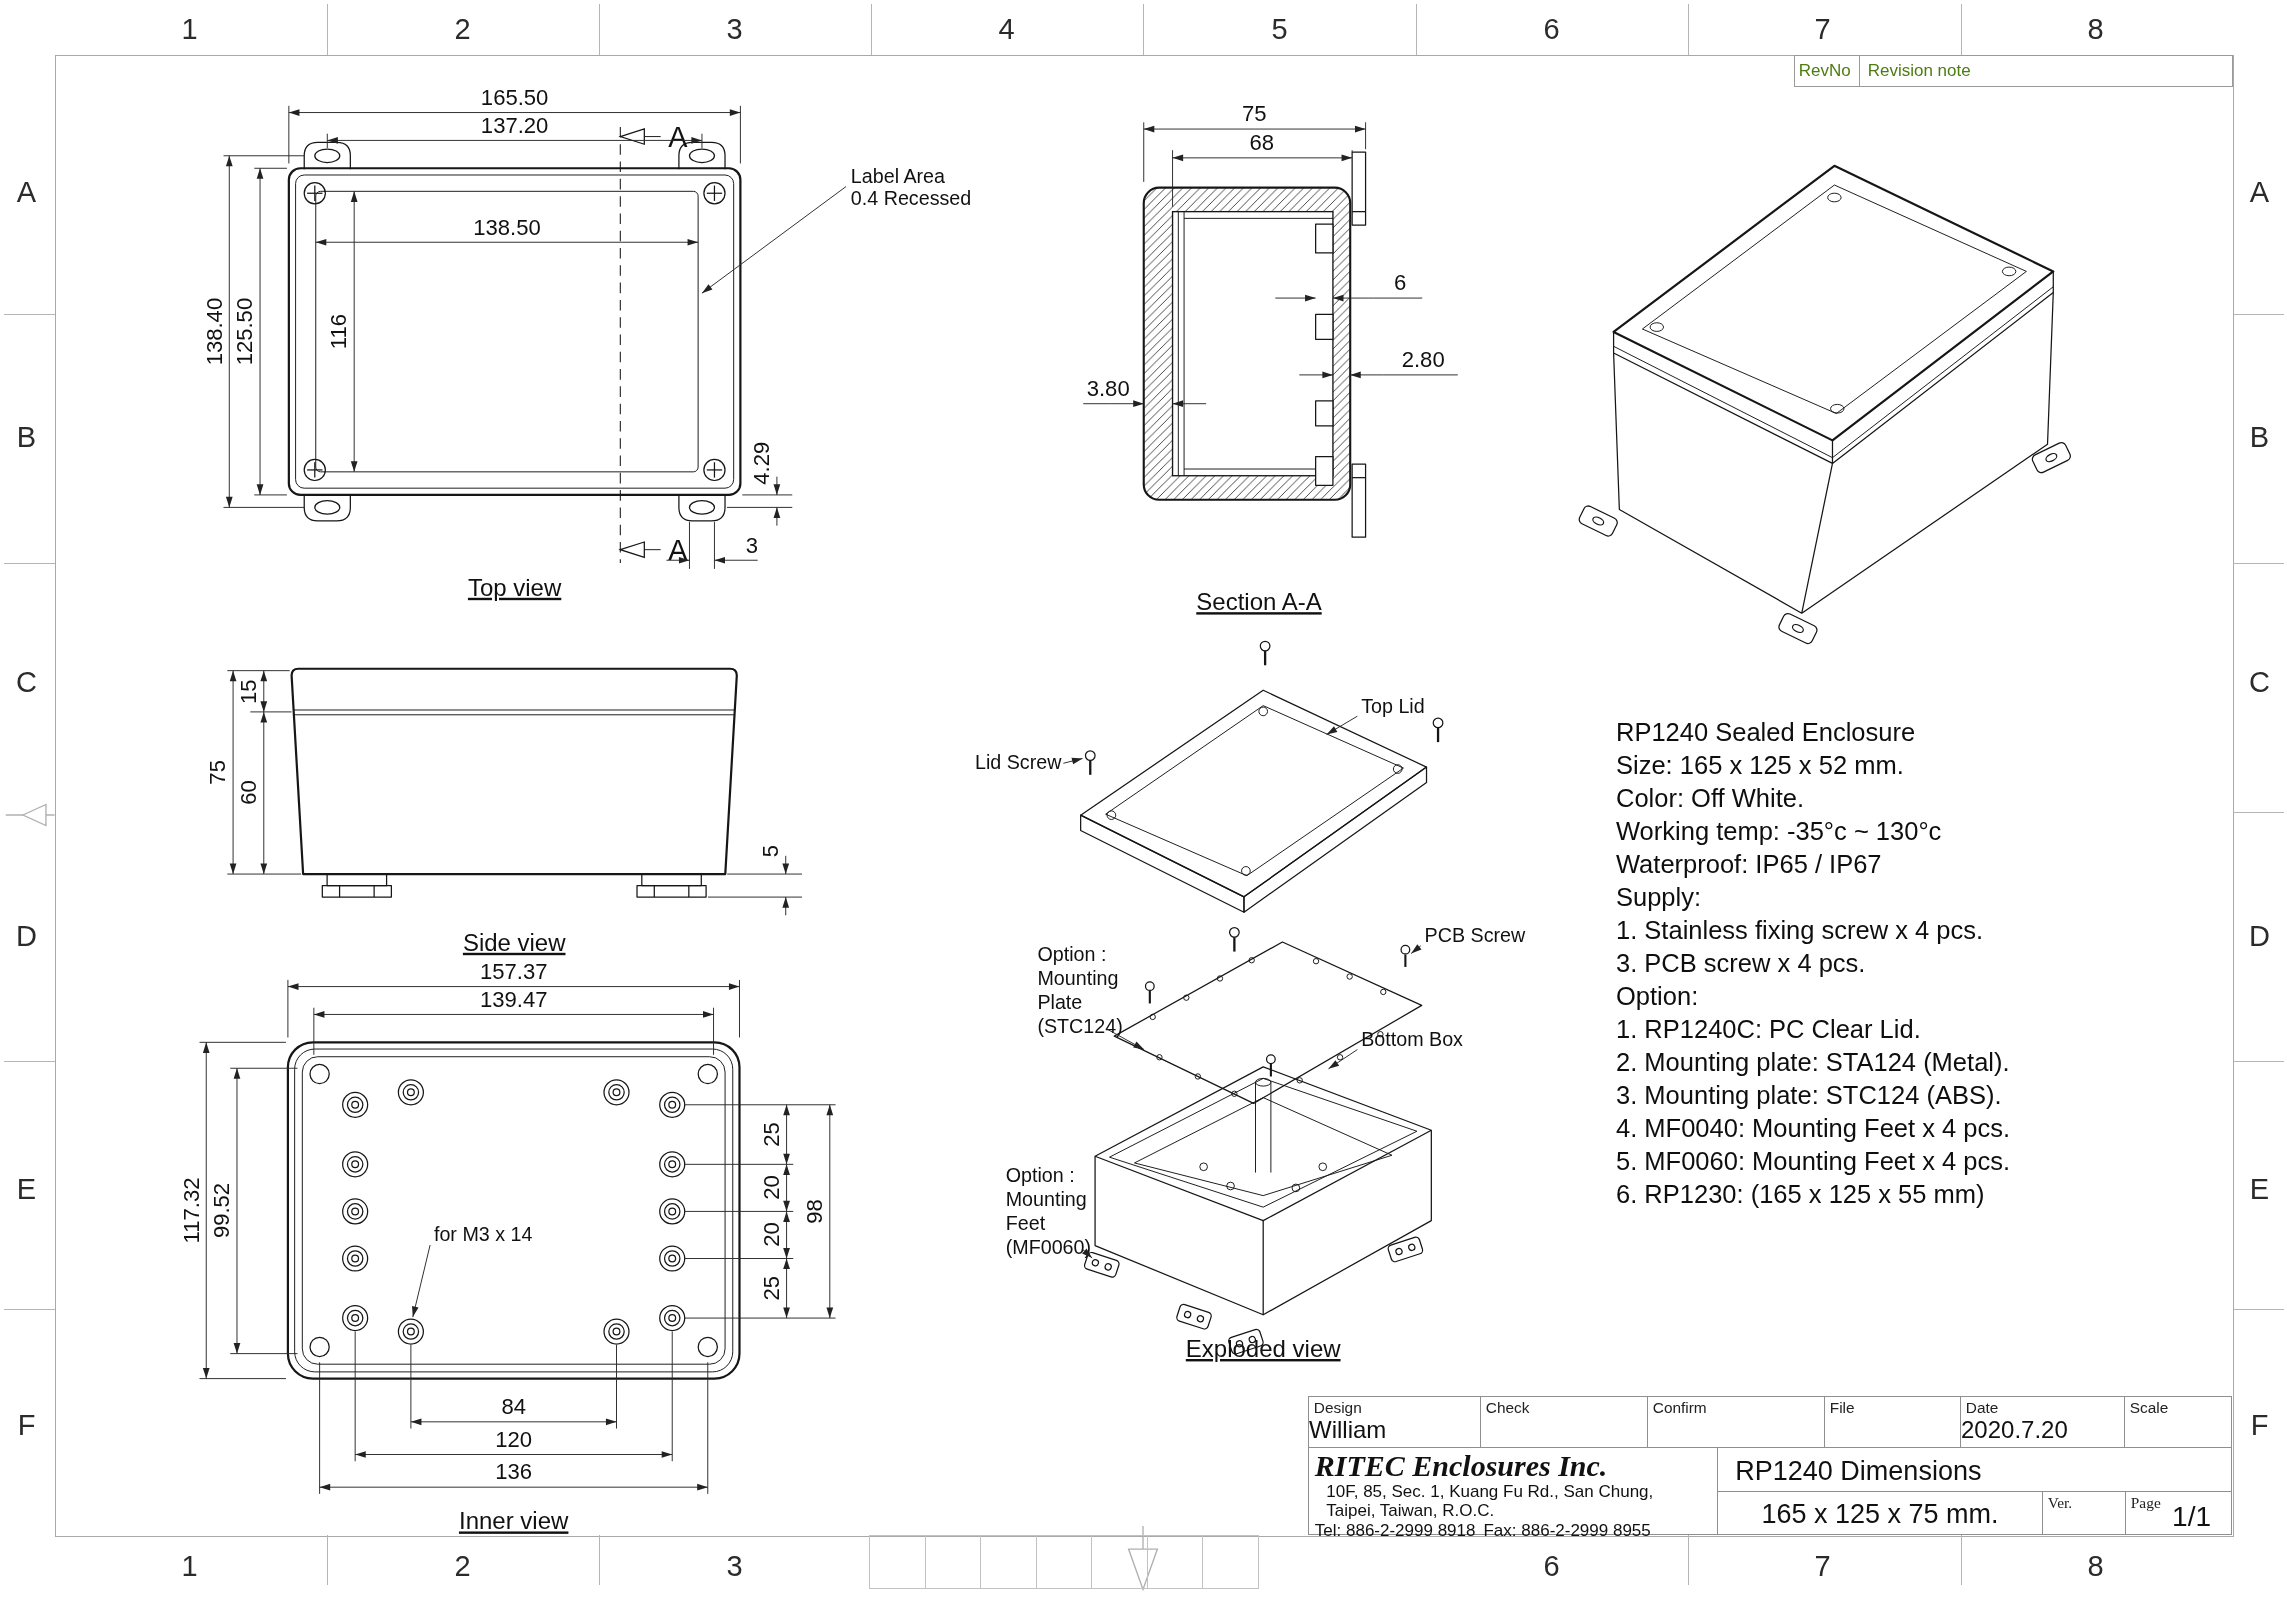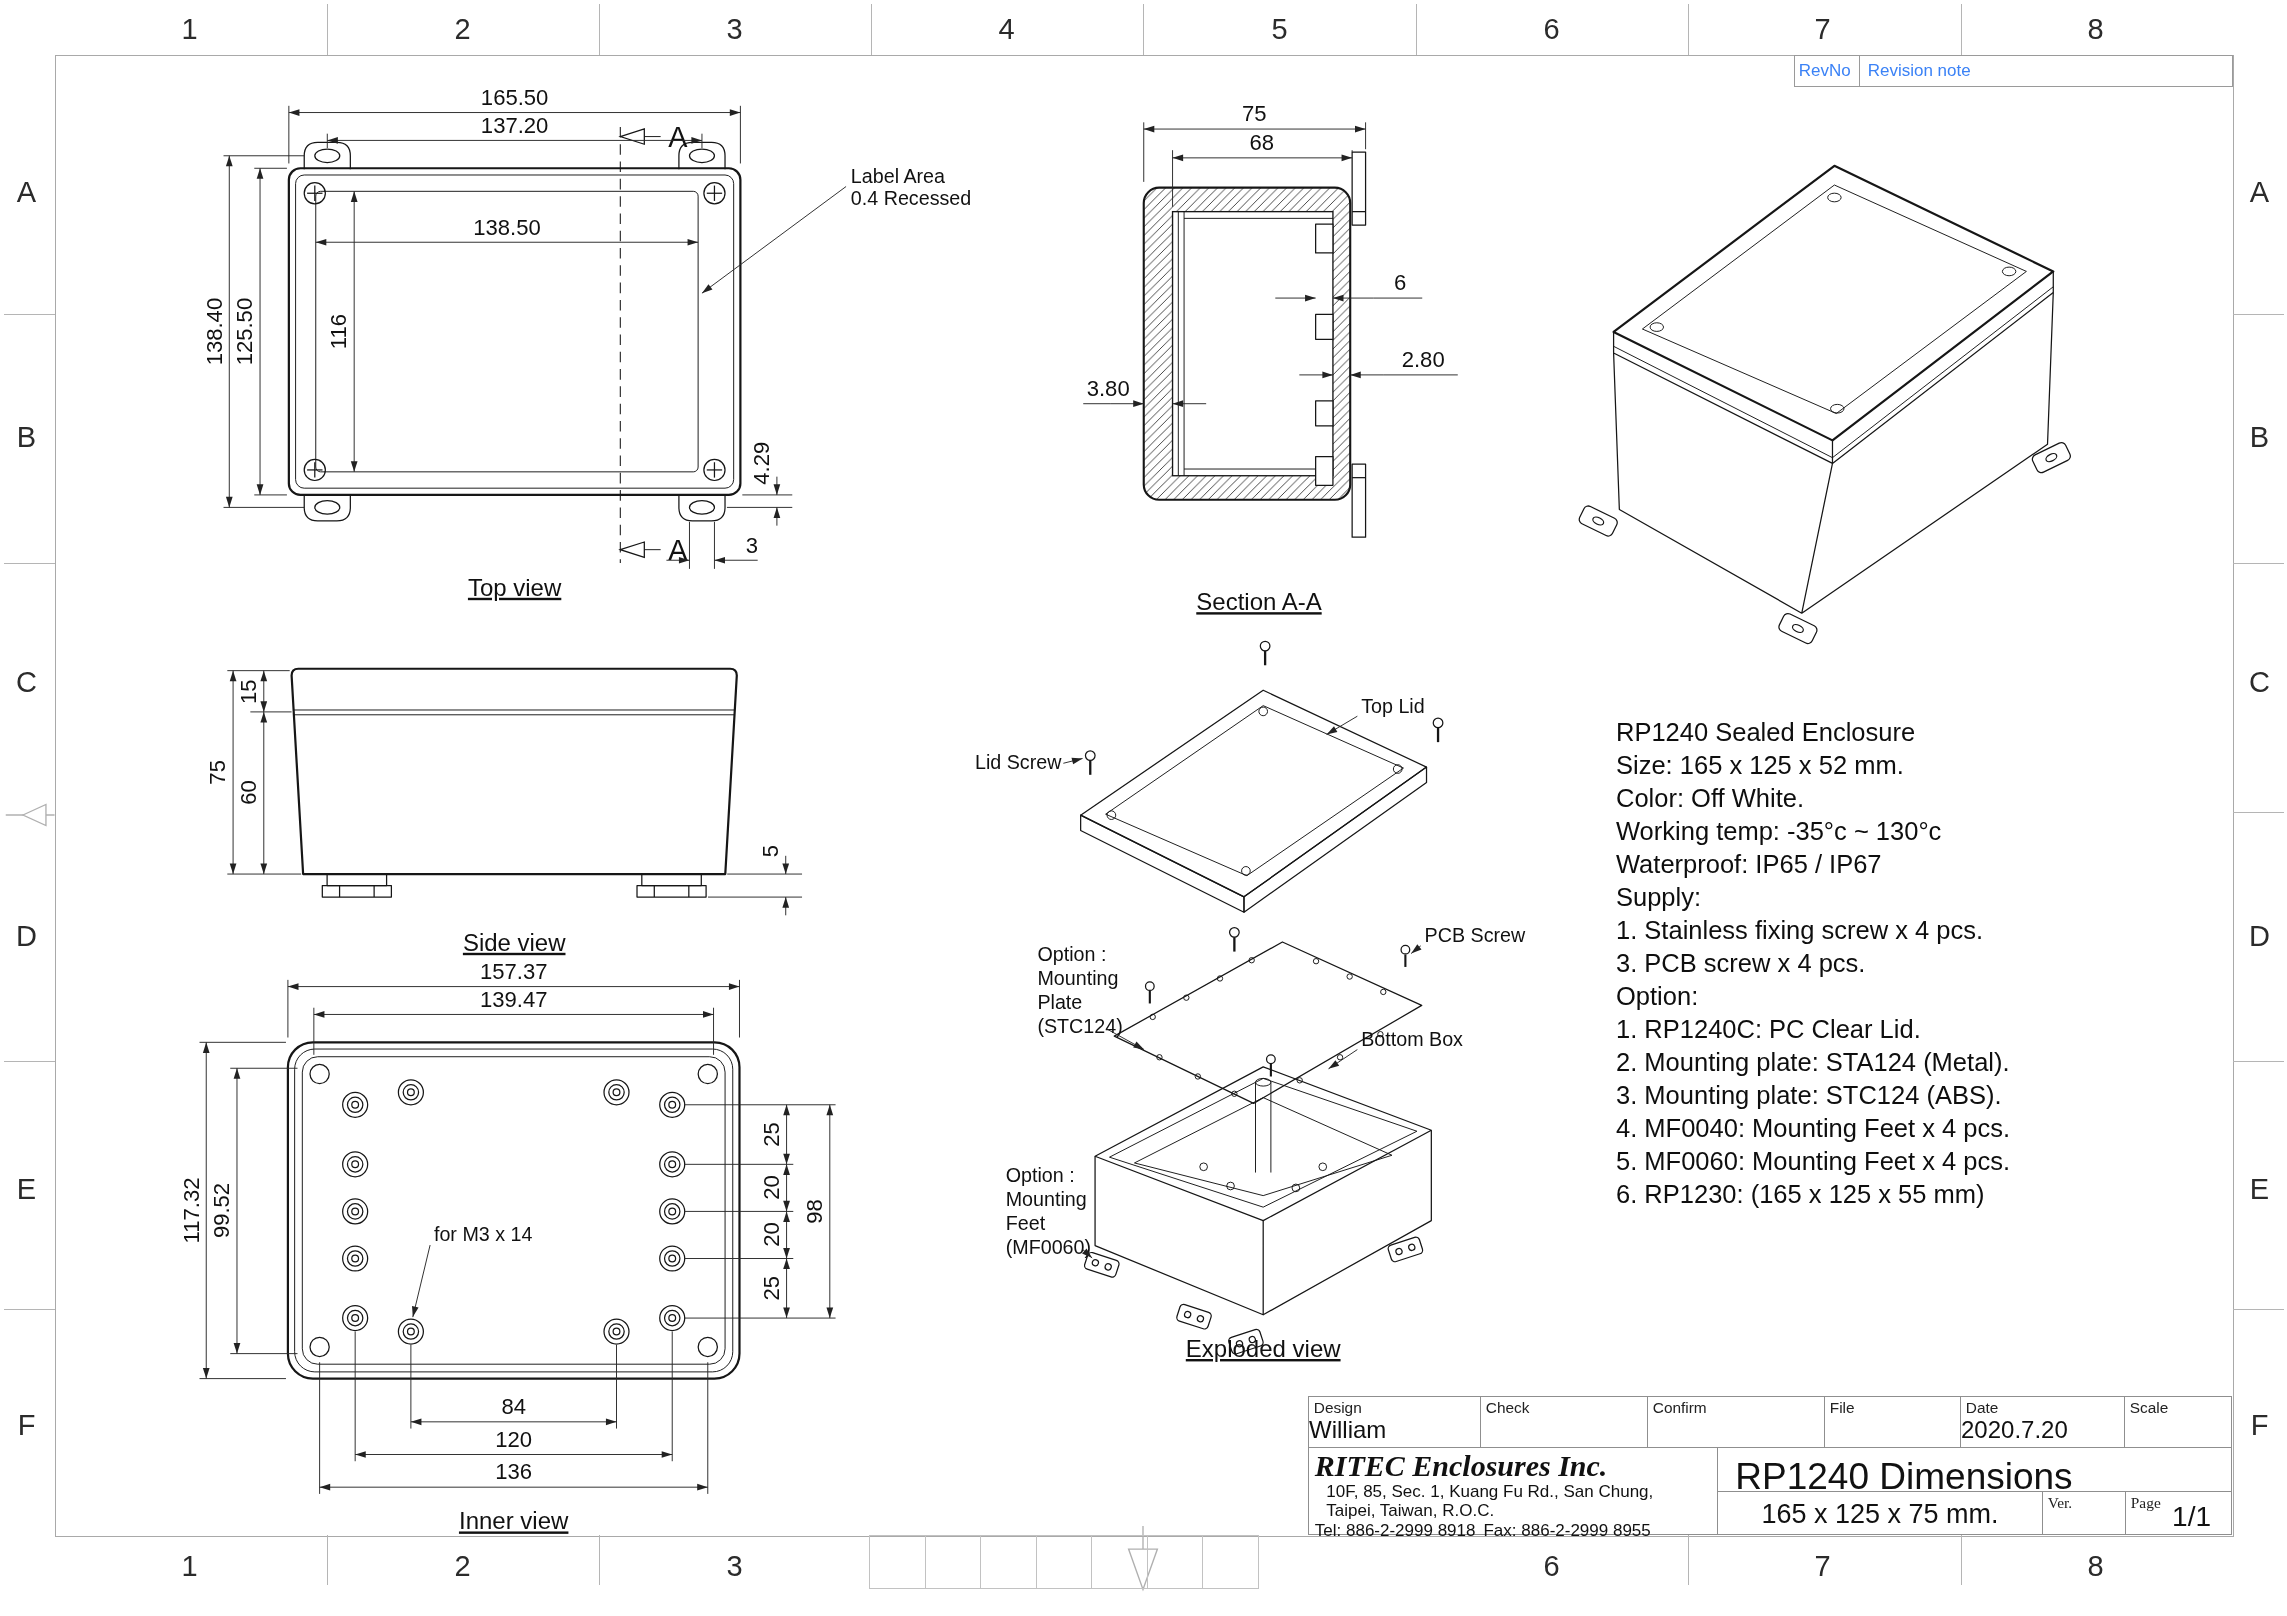--- a/index.html
+++ b/index.html
@@ -15,21 +15,21 @@
   text.c{font-size:20.5px}
   text.u{text-decoration:underline}
   .sO{fill:none;stroke:#161616;stroke-width:2.3;stroke-linejoin:round;stroke-linecap:round}
   .sM{fill:none;stroke:#161616;stroke-width:1.3;stroke-linejoin:round}
   .sT{fill:none;stroke:#161616;stroke-width:1}
   .sD{fill:none;stroke:#2a2a2a;stroke-width:1}
   .sDash{fill:none;stroke:#161616;stroke-width:1.1;stroke-dasharray:11 7}
   .w{fill:#ffffff}
   
   .rev{position:absolute;left:1794px;top:55px;width:439px;height:32px;display:flex;
-       border:1px solid #9a9a9a;box-sizing:border-box;font-size:17px;color:#3b82f6}
+       border:1px solid #9a9a9a;box-sizing:border-box;font-size:17px;color:#4d7c0f}
   .rev .c1{width:65px;border-right:1px solid #9a9a9a;display:flex;align-items:center;padding-left:3.8px;box-sizing:border-box}
   .rev .c2{flex:1;display:flex;align-items:center;padding-left:7.7px}
   
   .strip{position:absolute;left:869px;top:1535px;width:390px;height:54px;display:flex}
   .strip div{flex:1;border:1px solid #c2c2c2;border-left:none}
   .strip div:first-child{border-left:1px solid #c2c2c2}
   
   .specs{position:absolute;left:1616px;top:716px;width:615px;font-size:25.5px;line-height:33px;color:#0e0e0e}
   
   .tb{position:absolute;left:1308px;top:1396px;width:924px;height:139px;border:1px solid #8f8f8f;
@@ -39,21 +39,21 @@
   .tbr1 .cell{border-right:1px solid #8f8f8f;position:relative}
   .tbr1 .cell:last-child{border-right:none}
   .tbl{font-size:15.4px;color:#222;padding:1.9px 0 0 4.8px}
   .tbv{font-size:24px;text-align:left;margin-top:-1px}
   .tbr2{display:flex;height:87px}
   .co{width:409px;border-right:1px solid #8f8f8f;padding-left:5.8px}
   .co .name{font-family:"Liberation Serif",serif;font-style:italic;font-weight:bold;font-size:30px;line-height:32px;padding-top:1.9px}
   .co .addr{font-size:17px;line-height:19px;padding-left:11.5px}
   .co .tel{font-size:17px;line-height:21px;display:flex;gap:8px}
   .tbright{flex:1;display:flex;flex-direction:column}
-  .dtitle{height:44px;border-bottom:1px solid #8f8f8f;font-size:37px;padding:7.7px 0 0 17.3px}
+  .dtitle{height:44px;border-bottom:1px solid #8f8f8f;font-size:27px;padding:7.7px 0 0 17.3px}
   .dsize{display:flex;flex:1}
   .dsize .sz{width:325px;border-right:1px solid #8f8f8f;font-size:27px;text-align:center;padding-top:6.7px}
   .dsize .ver{width:83px;border-right:1px solid #8f8f8f}
   .dsize .pg{flex:1;position:relative}
   .pgv{position:absolute;right:20px;bottom:1.9px;font-size:28px}
 </style>
 </head>
 <body>
 
 <div id="sheet">

